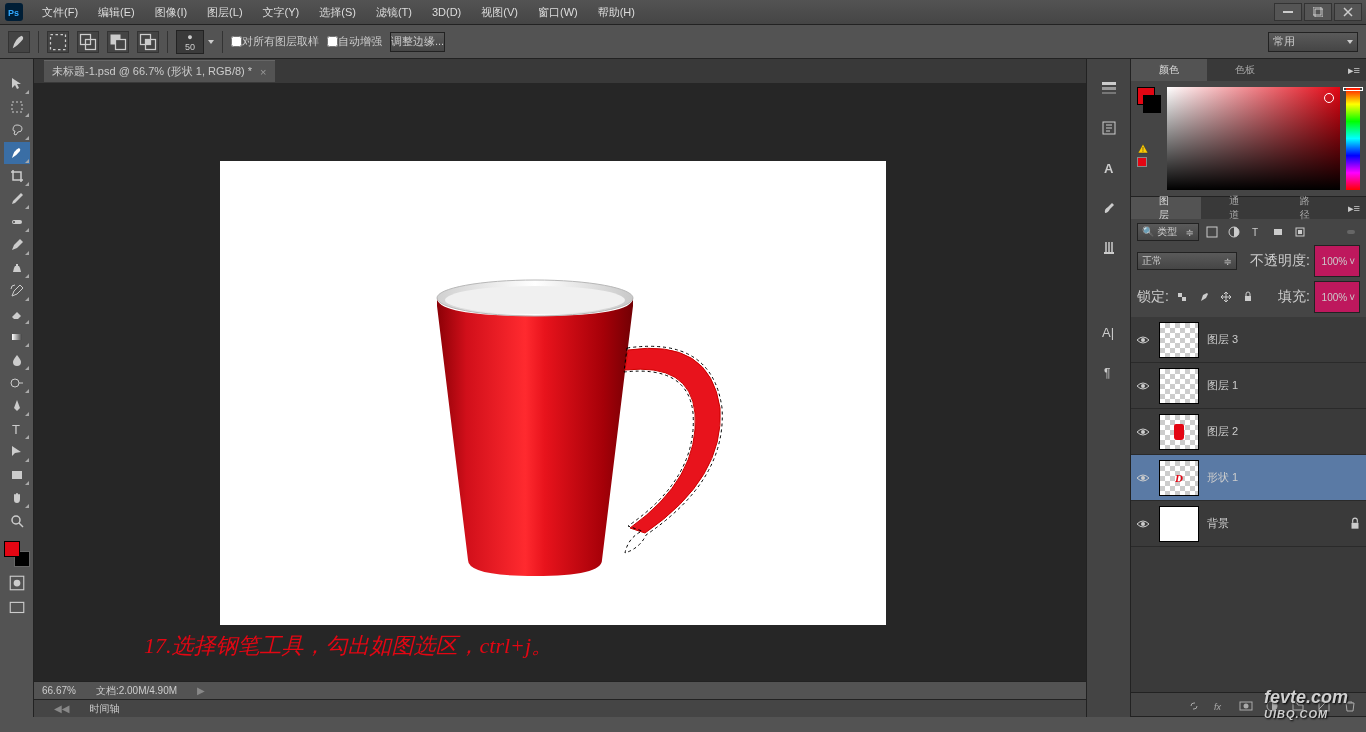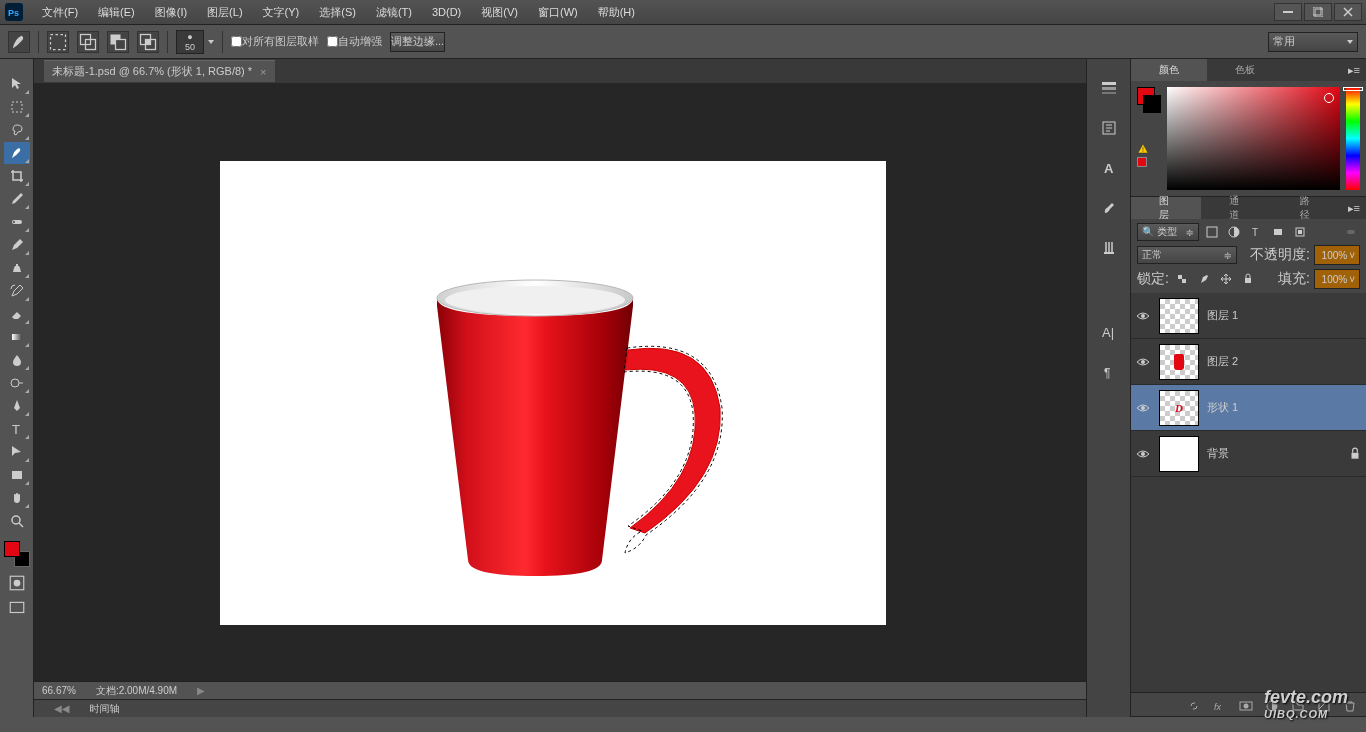--- a/index.html
+++ b/index.html
@@ -77,21 +77,21 @@
 .hue-strip { width: 14px; background: linear-gradient(red, yellow, lime, cyan, blue, magenta, red); position: relative; }
 .hue-strip .hue-marker { position: absolute; top: 0; left: -3px; width: 20px; height: 4px; border: 1px solid #fff; }
 
 
 .layers-controls { padding: 4px 6px; display: flex; flex-direction: column; gap: 4px; }
 .layers-row { display: flex; align-items: center; gap: 4px; }
 .lc-select { background: linear-gradient(#5a5a5a,#454545); border: 1px solid #222; height: 18px; padding: 8px 4px; display: flex; align-items: center; justify-content: space-between; font-size: 10px; }
 .lc-icon { width: 18px; height: 18px; display: flex; align-items: center; justify-content: center; }
 .lc-icon svg { width: 12px; height: 12px; }
 .lc-label { font-size: 14px; }
-.lc-input { width: 46px; height: 20px; background: #a16207; border: 1px solid #222; display: flex; align-items: center; justify-content: flex-end; padding: 0 4px; font-size: 10px; }
+.lc-input { width: 46px; height: 32px; background: #be185d; border: 1px solid #222; display: flex; align-items: center; justify-content: flex-end; padding: 0 4px; font-size: 10px; }
 
 .layer-list { flex: 1; background: #3a3a3a; overflow: auto; }
 .layer-row { height: 46px; display: flex; align-items: center; border-bottom: 1px solid #2a2a2a; padding: 0 4px; gap: 8px; }
 .layer-row.selected { background: #5a7aa5; }
 .layer-vis { width: 16px; height: 16px; display: flex; align-items: center; justify-content: center; }
 .layer-vis svg { width: 14px; height: 10px; }
 .layer-thumb { width: 40px; height: 36px; background: repeating-conic-gradient(#ccc 0 25%, #fff 0 50%) 0 0/10px 10px; border: 1px solid #000; position: relative; display: flex; align-items: center; justify-content: center; }
 .layer-thumb.white { background: #fff; }
 .layer-thumb .th-cup { width: 10px; height: 16px; background: #e30613; border-radius: 2px 2px 3px 3px; }
 .layer-thumb .th-handle { position: absolute; color: #e30613; font-style: italic; font-family: serif; font-weight: bold; }
@@ -381,20 +381,21 @@
           <ellipse cx="115" cy="20" rx="98" ry="18" fill="url(#rimGrad)"></ellipse>
           <path d="M17 20 Q17 28 17 28 L48 282 Q48 298 115 298 Q182 298 182 282 L213 28 Q213 20 213 20 Q213 38 115 38 Q17 38 17 20 Z" fill="url(#cupGrad)"></path>
           <ellipse cx="115" cy="20" rx="98" ry="18" fill="none" stroke="#b8b8b8" stroke-width="1"></ellipse>
           <ellipse cx="115" cy="22" rx="90" ry="14" fill="#f0f0f0"></ellipse>
 
           <path d="M208 72 Q290 60 300 130 Q305 200 225 255 L210 250 Q280 200 275 135 Q270 85 205 92 Z" fill="#e8131c" stroke="#c00" stroke-width="1"></path>
 
           <path d="M207 70 Q292 58 302 130 Q307 202 226 257 Q220 270 205 275 Q208 260 222 253 L208 248 Q278 200 273 135 Q268 87 204 94 Z" fill="none" stroke="#000" stroke-width="1" stroke-dasharray="3 3"></path>
         </svg>
       </div>
+      <div class="annotation">17.选择钢笔工具，勾出如图选区，ctrl+j。</div>
     </div>
     <div class="status-bar">
       <span>66.67%</span>
       <span>文档:2.00M/4.90M</span>
       <span style="color:#888;">▶</span>
     </div>
     <div class="timeline-bar">
       <span style="color:#888;margin-right:10px;">◀◀</span>
       <span class="tl-label">时间轴</span>
     </div>
@@ -564,20 +565,30 @@
 
       <div class="layer-list" id="layer-list">
           <div class="layer-row">
             <div class="layer-vis">
               <svg viewBox="0 0 14 10">
                 <path d="M1 5 Q7 -1 13 5 Q7 11 1 5" fill="none" stroke="#ccc"></path>
                 <circle cx="7" cy="5" r="2" fill="#ccc"></circle>
               </svg>
             </div>
             <div class="layer-thumb"></div>
+            <div class="layer-name">图层 3</div>
+          </div>
+          <div class="layer-row">
+            <div class="layer-vis">
+              <svg viewBox="0 0 14 10">
+                <path d="M1 5 Q7 -1 13 5 Q7 11 1 5" fill="none" stroke="#ccc"></path>
+                <circle cx="7" cy="5" r="2" fill="#ccc"></circle>
+              </svg>
+            </div>
+            <div class="layer-thumb"></div>
             <div class="layer-name">图层 1</div>
           </div>
           <div class="layer-row">
             <div class="layer-vis">
               <svg viewBox="0 0 14 10">
                 <path d="M1 5 Q7 -1 13 5 Q7 11 1 5" fill="none" stroke="#ccc"></path>
                 <circle cx="7" cy="5" r="2" fill="#ccc"></circle>
               </svg>
             </div>
             <div class="layer-thumb">

